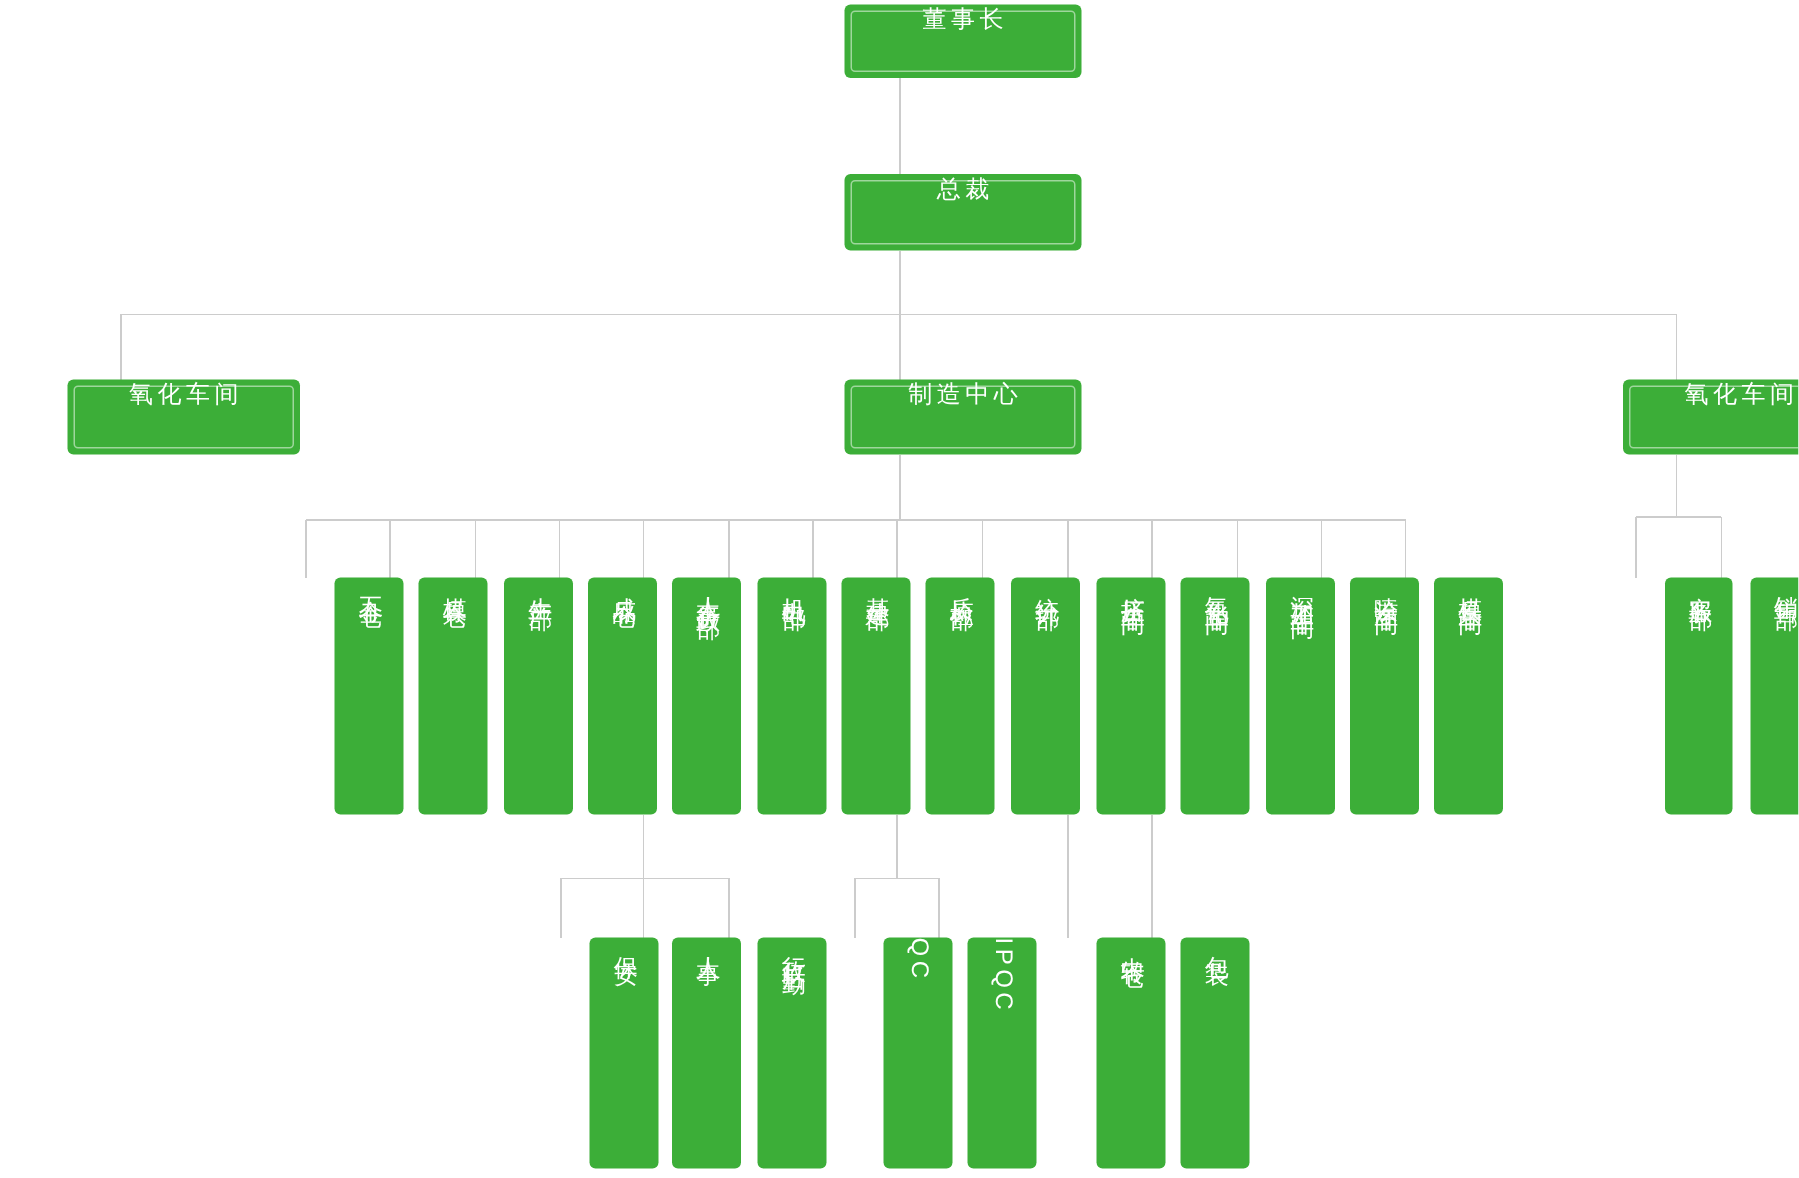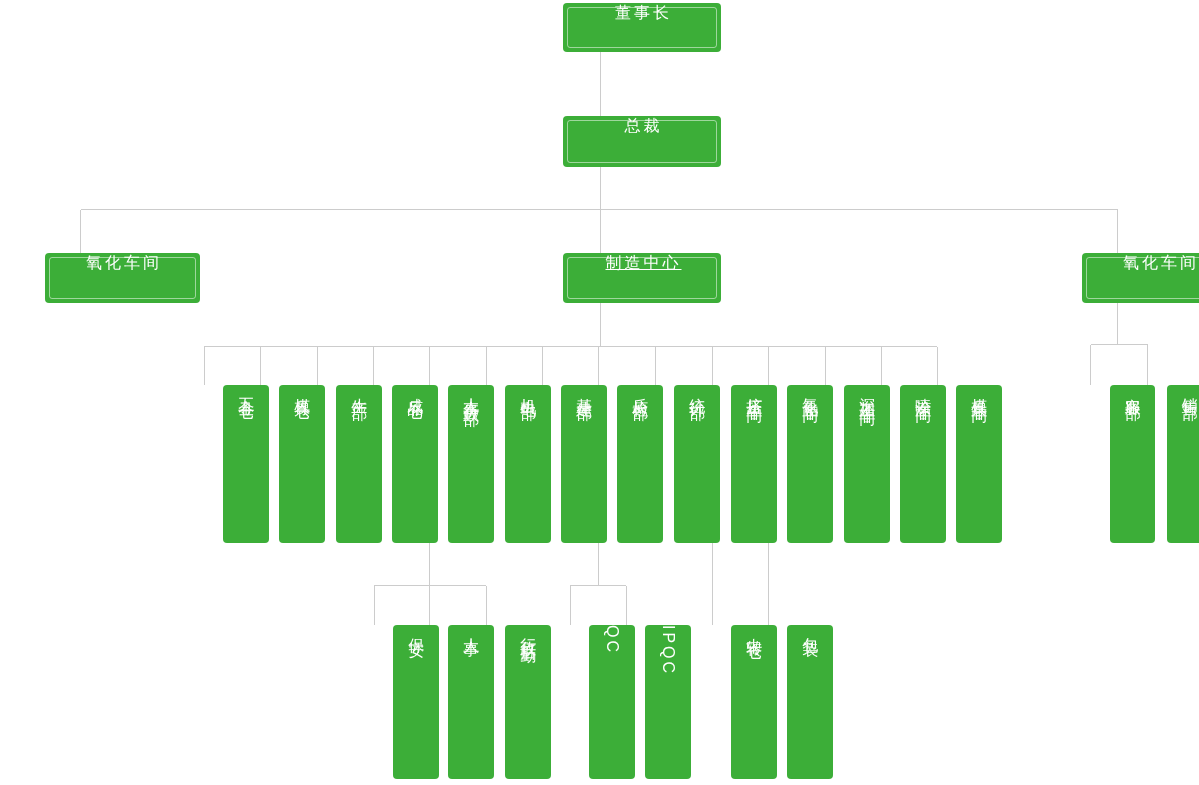--- a/index.html
+++ b/index.html
@@ -98,21 +98,21 @@
   <div id="nodes-layer">
       <div class="node banner" style="left: 521px; top: 3px; width: 158px; height: 49px;">
         <span class="label">董事长</span>
       </div>
       <div class="node banner" style="left: 521px; top: 116px; width: 158px; height: 51px; font-family: Liberation Mono, monospace;">
         <span class="label">总裁</span>
       </div>
       <div class="node banner" style="left: 3px; top: 253px; width: 155px; height: 50px;">
         <span class="label">氧化车间</span>
       </div>
-      <div class="node banner" style="left: 521px; top: 253px; width: 158px; height: 50px; text-decoration: underline;">
+      <div class="node banner" style="left: 521px; top: 253px; width: 158px; height: 50px;">
         <span class="label">制造中心</span>
       </div>
       <div class="node banner" style="left: 1040px; top: 253px; width: 155px; height: 50px;">
         <span class="label">氧化车间</span>
       </div>
       <div class="node vertical" style="left: 181px; top: 385px; width: 46px; height: 158px;">
         <span class="label">五金仓</span>
       </div>
       <div class="node vertical" style="left: 237px; top: 385px; width: 46px; height: 158px;">
         <span class="label">模具仓</span>

